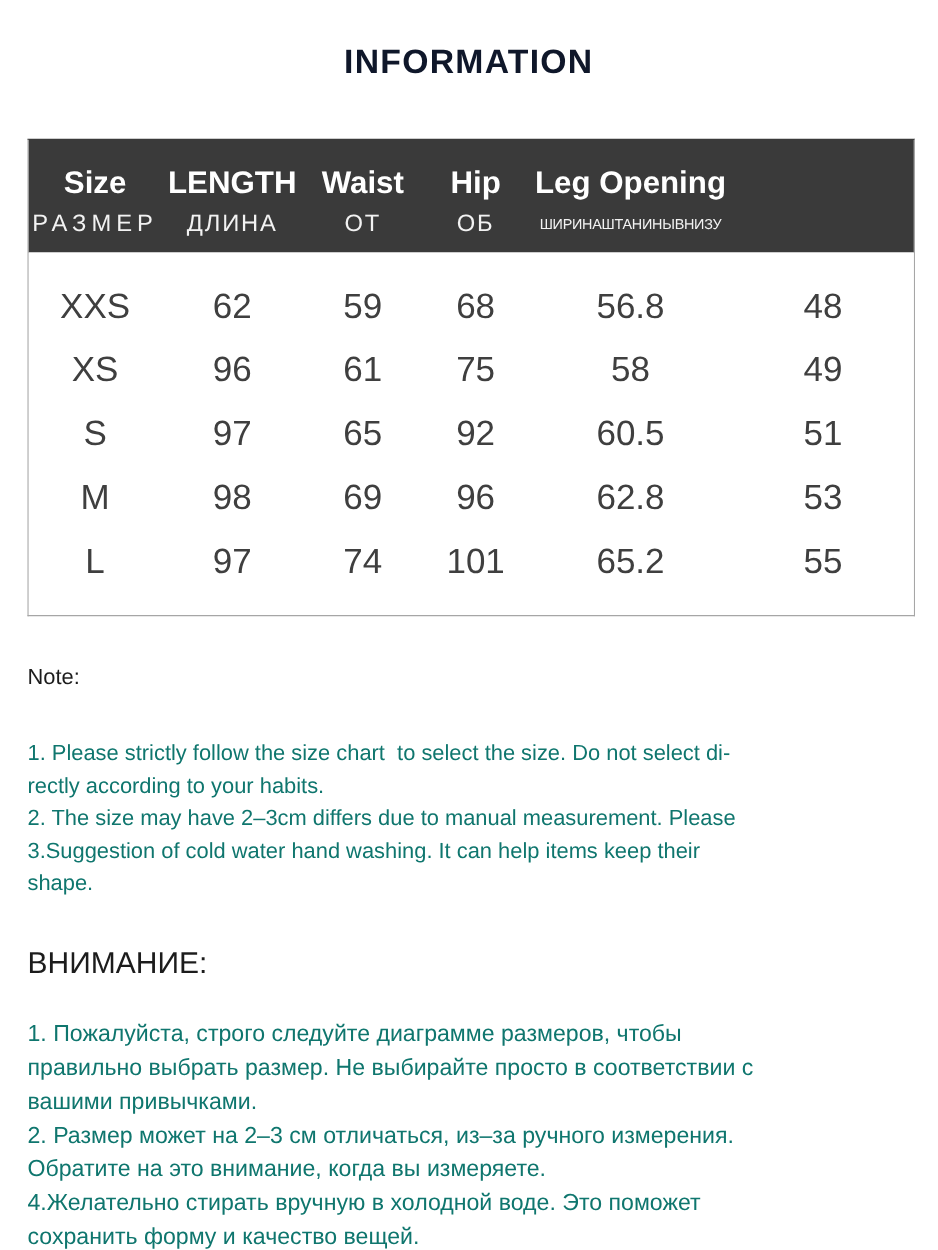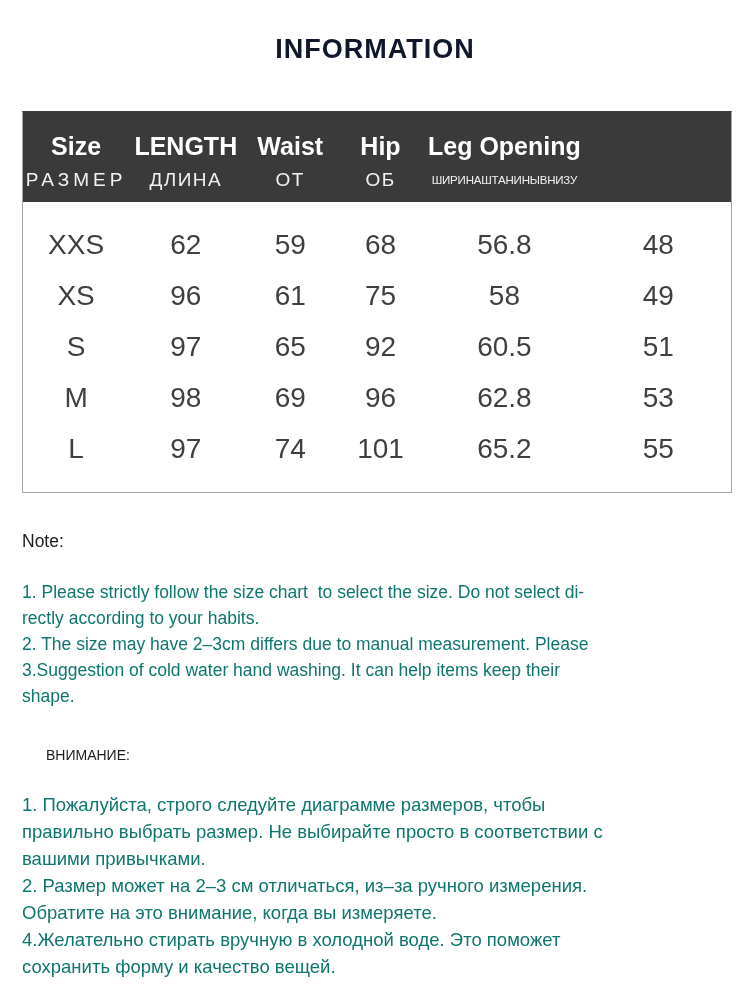--- a/index.html
+++ b/index.html
@@ -74,23 +74,23 @@
     color: #3f3f3f;
   }
 
   
   .notes-en { margin: 38px 20px 0 22px; }
   .notes-ru { margin: 38px 20px 0 22px; }
   .note-heading {
     font-size: 17.5px;
     font-weight: 400;
     color: #1c1c1c;
-    margin-bottom: 27px;
+    margin-bottom: 37px;
   }
-  .notes-ru .note-heading { font-size: 14px; margin-bottom: 28px; margin-left: 24px; }
+  .notes-ru .note-heading { font-size: 24px; margin-bottom: 28px; }
   .note-line {
     font-size: 17.5px;
     line-height: 26px;
     color: #0f766e;
     white-space: pre-wrap;
   }
   .notes-ru .note-line { font-size: 18.5px; line-height: 27px; }
 </style>
 </head>
 <body>

